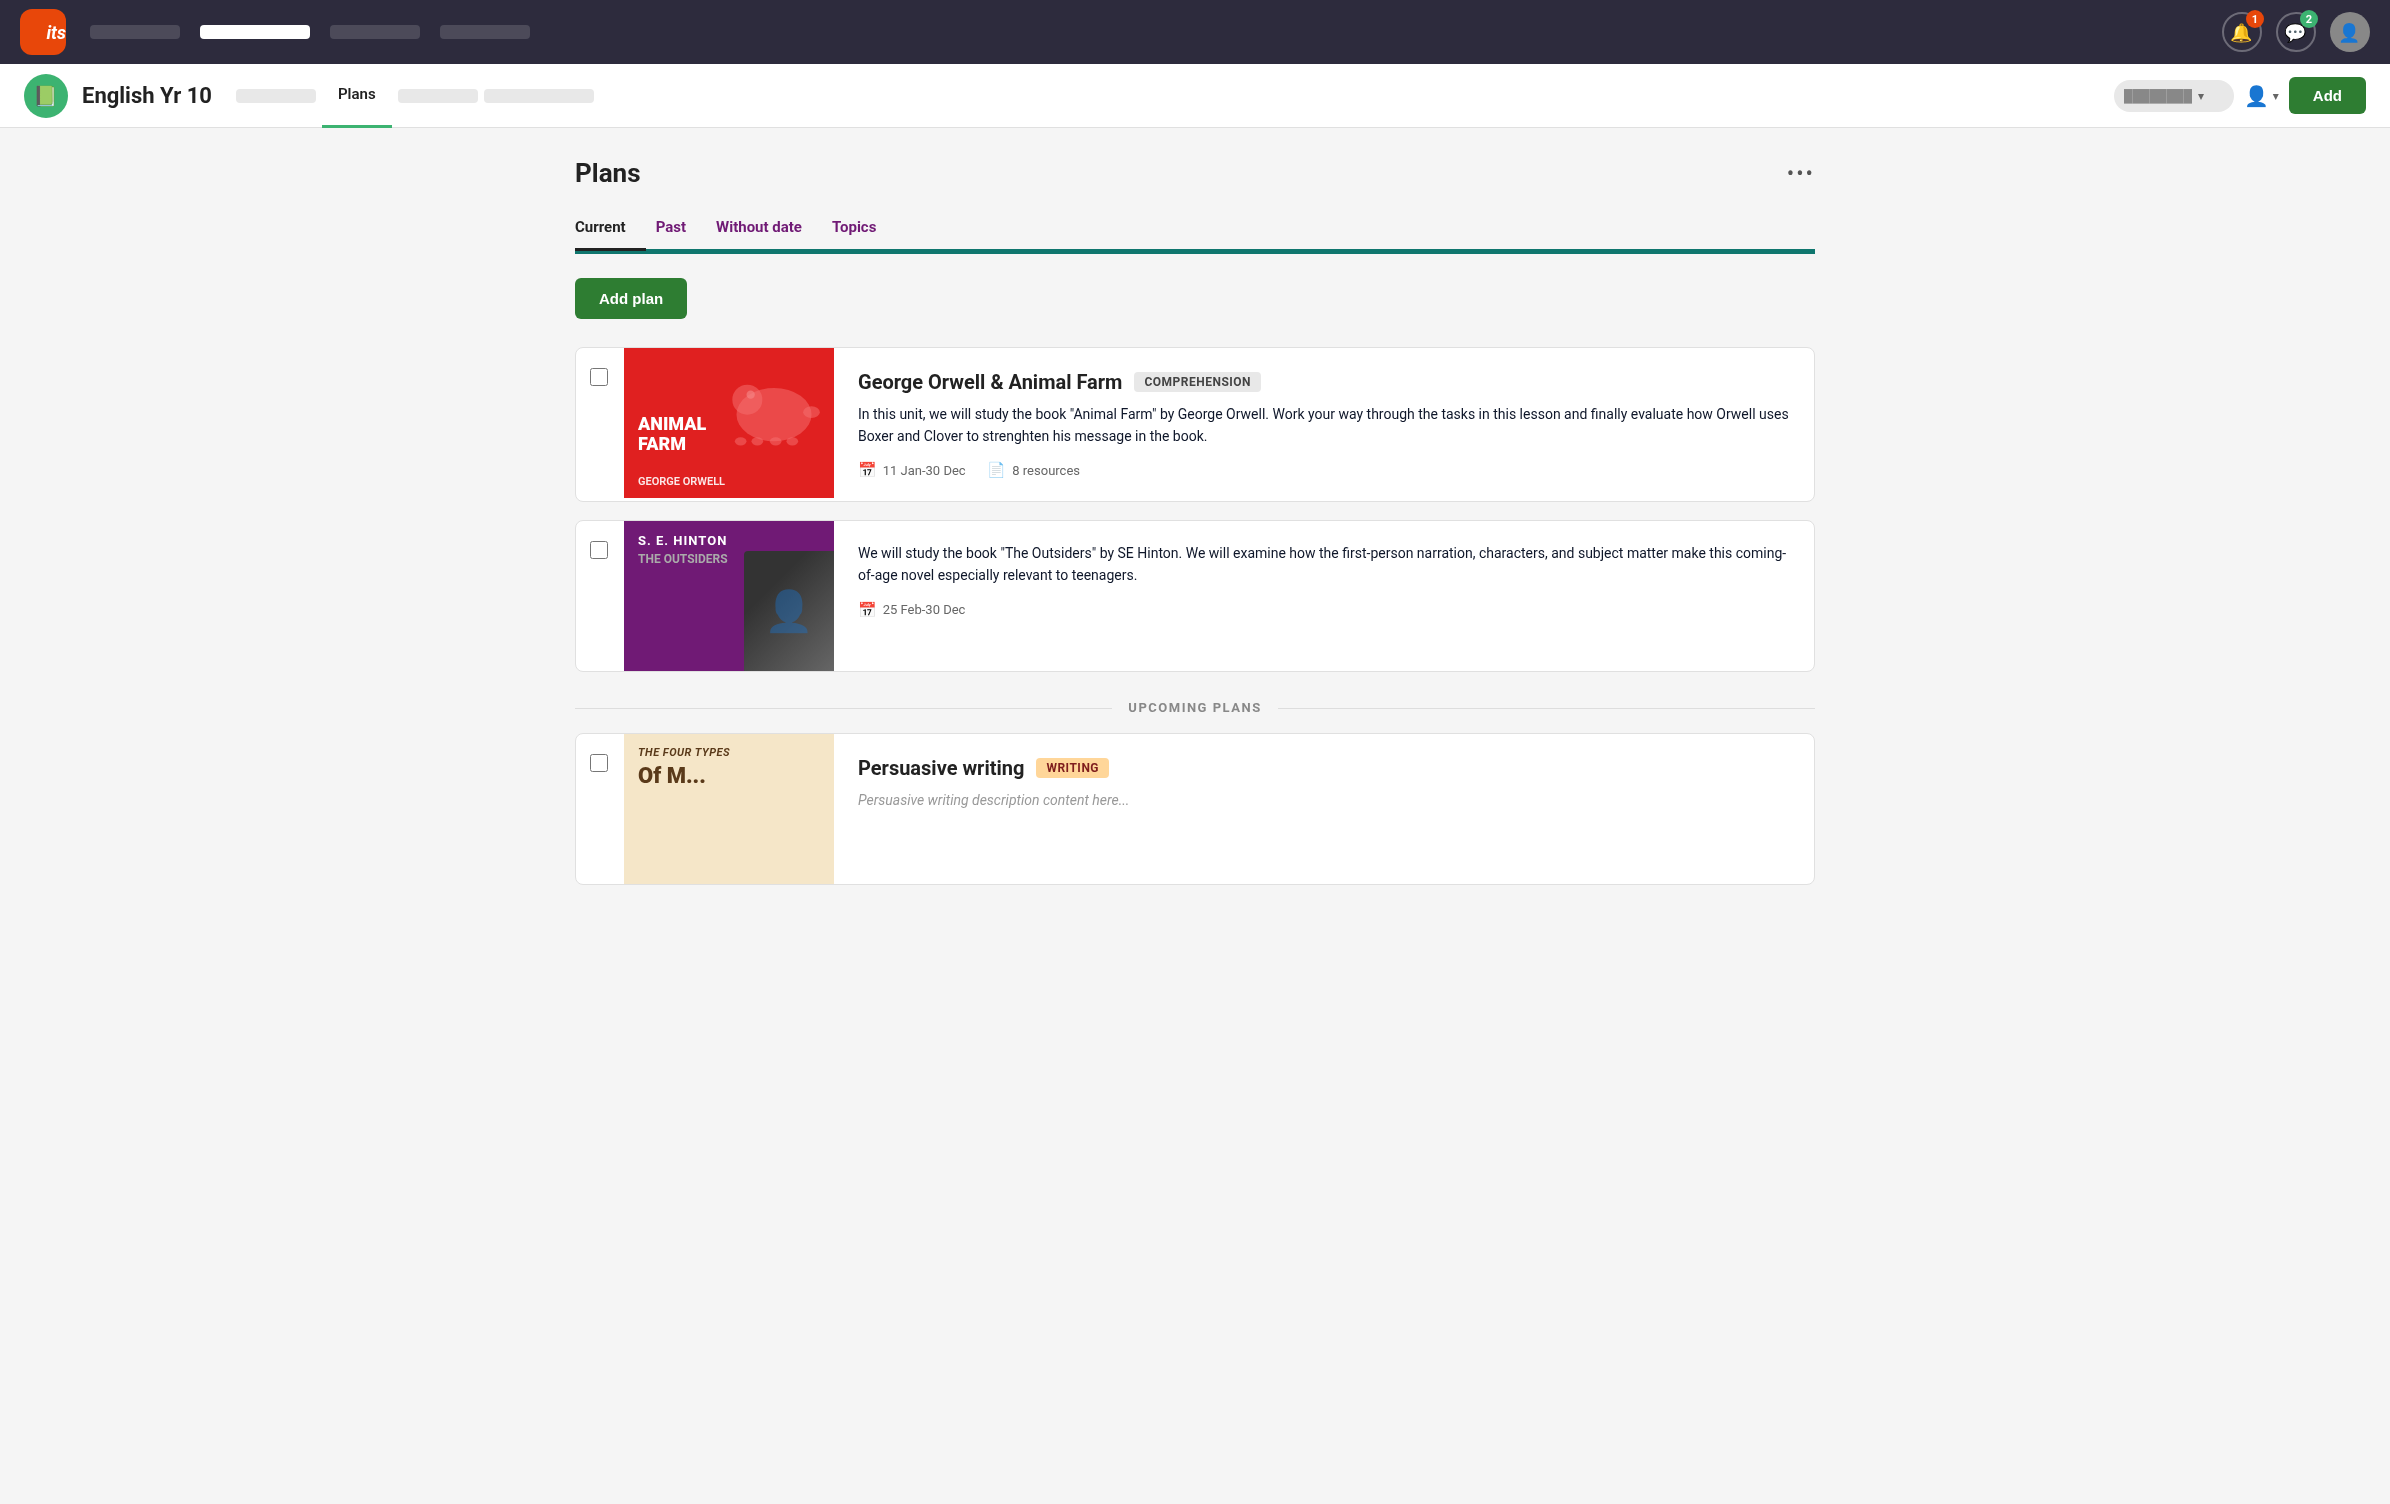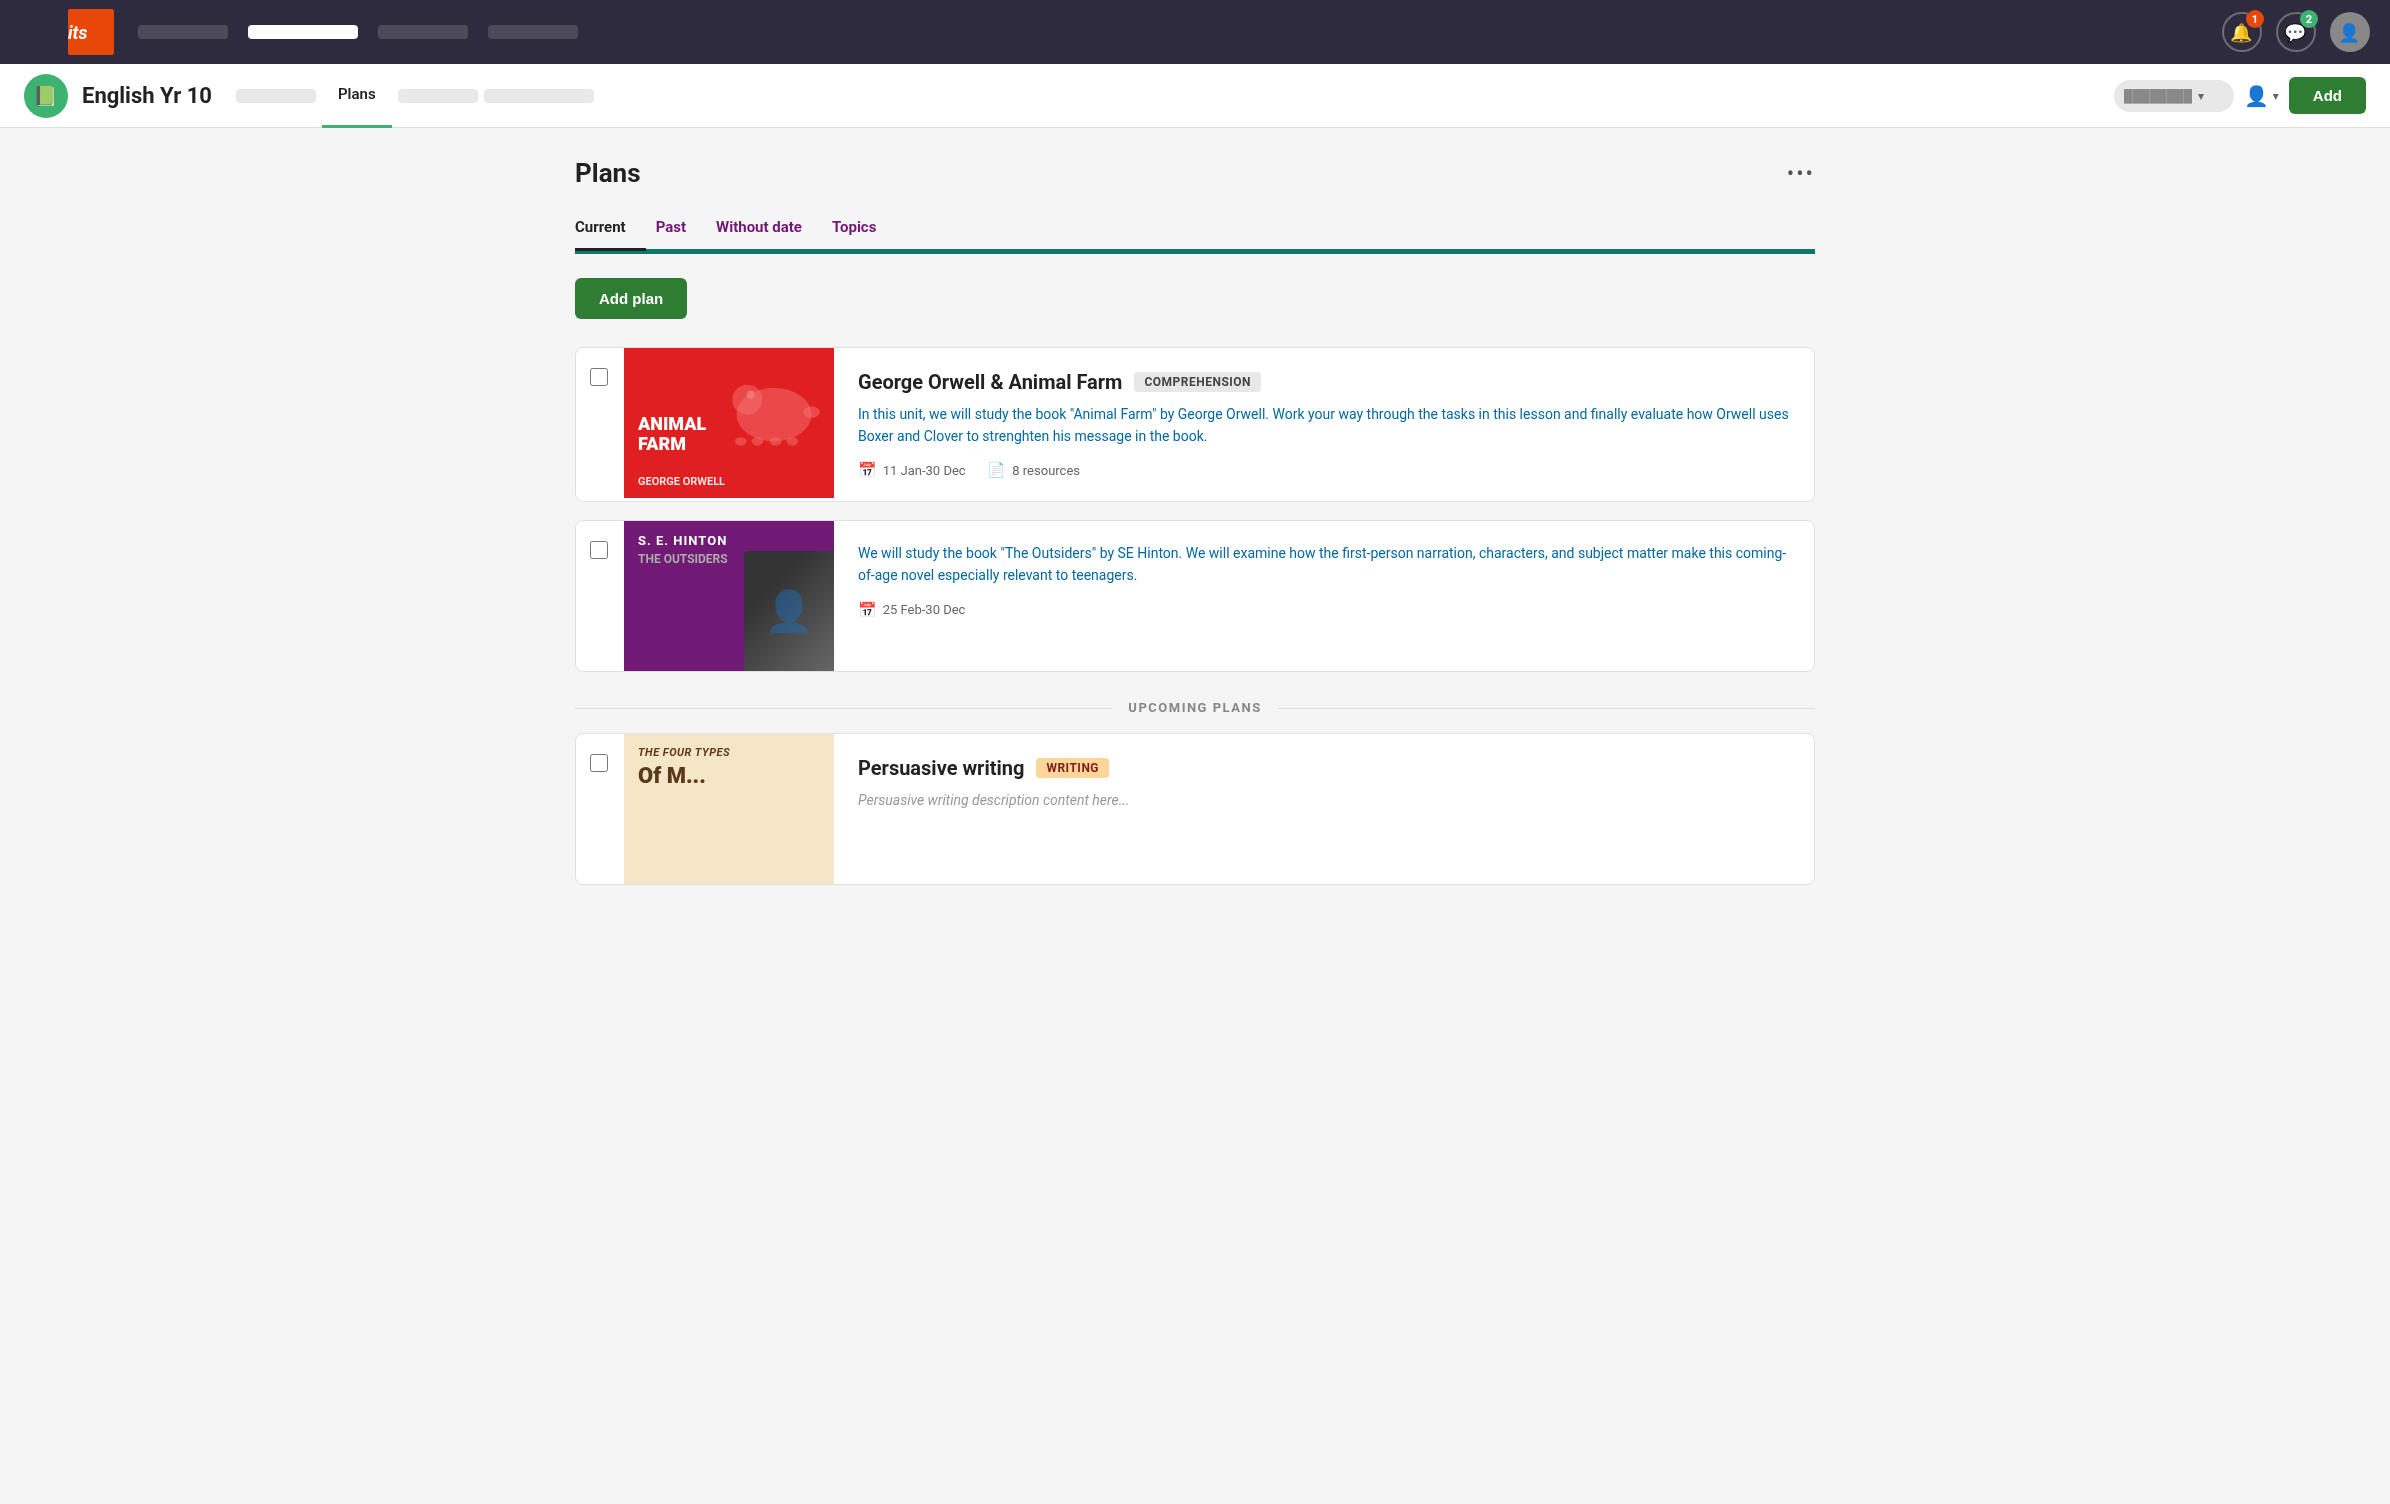--- a/index.html
+++ b/index.html
@@ -10,31 +10,30 @@
       background: #2d2b3d;
       height: 64px;
       display: flex;
       align-items: center;
       padding: 0 20px;
       justify-content: space-between;
     }
     .top-nav-left { display: flex; align-items: center; gap: 24px; }
     .logo-box {
       background: #e8470a;
-      border-radius: 2px;
+      border-radius: 12px;
       width: 46px;
       height: 46px;
       display: flex;
       align-items: center;
-      justify-content: flex-start;
+      justify-content: flex-end;
       color: white;
       font-weight: 700;
       font-size: 18px;
       font-style: italic;
-      margin-left: 48px;
     }
     .nav-links { display: flex; gap: 20px; }
     .nav-link {
       background: rgba(255,255,255,0.15);
       border-radius: 4px;
       height: 14px;
       width: 90px;
     }
     .nav-link.active { background: white; width: 110px; }
     .top-nav-right { display: flex; align-items: center; gap: 14px; }
@@ -244,21 +243,21 @@
       padding: 3px 10px;
       font-size: 12px;
       font-weight: 700;
       letter-spacing: 0.5px;
     }
     .tag-comprehension { background: #e8e8e8; color: #444; }
     .tag-reading { background: #d0c4f0; color: #5a3ea0; }
     .tag-writing { background: #ffd699; color: #7f1d1d; }
     .plan-description {
       font-size: 14px;
-      color: #0369a1;
+      color: #0f172a;
       line-height: 1.55;
       margin-bottom: 14px;
     }
     .plan-meta {
       display: flex;
       gap: 22px;
       align-items: center;
       font-size: 13px;
       color: #666;
     }

